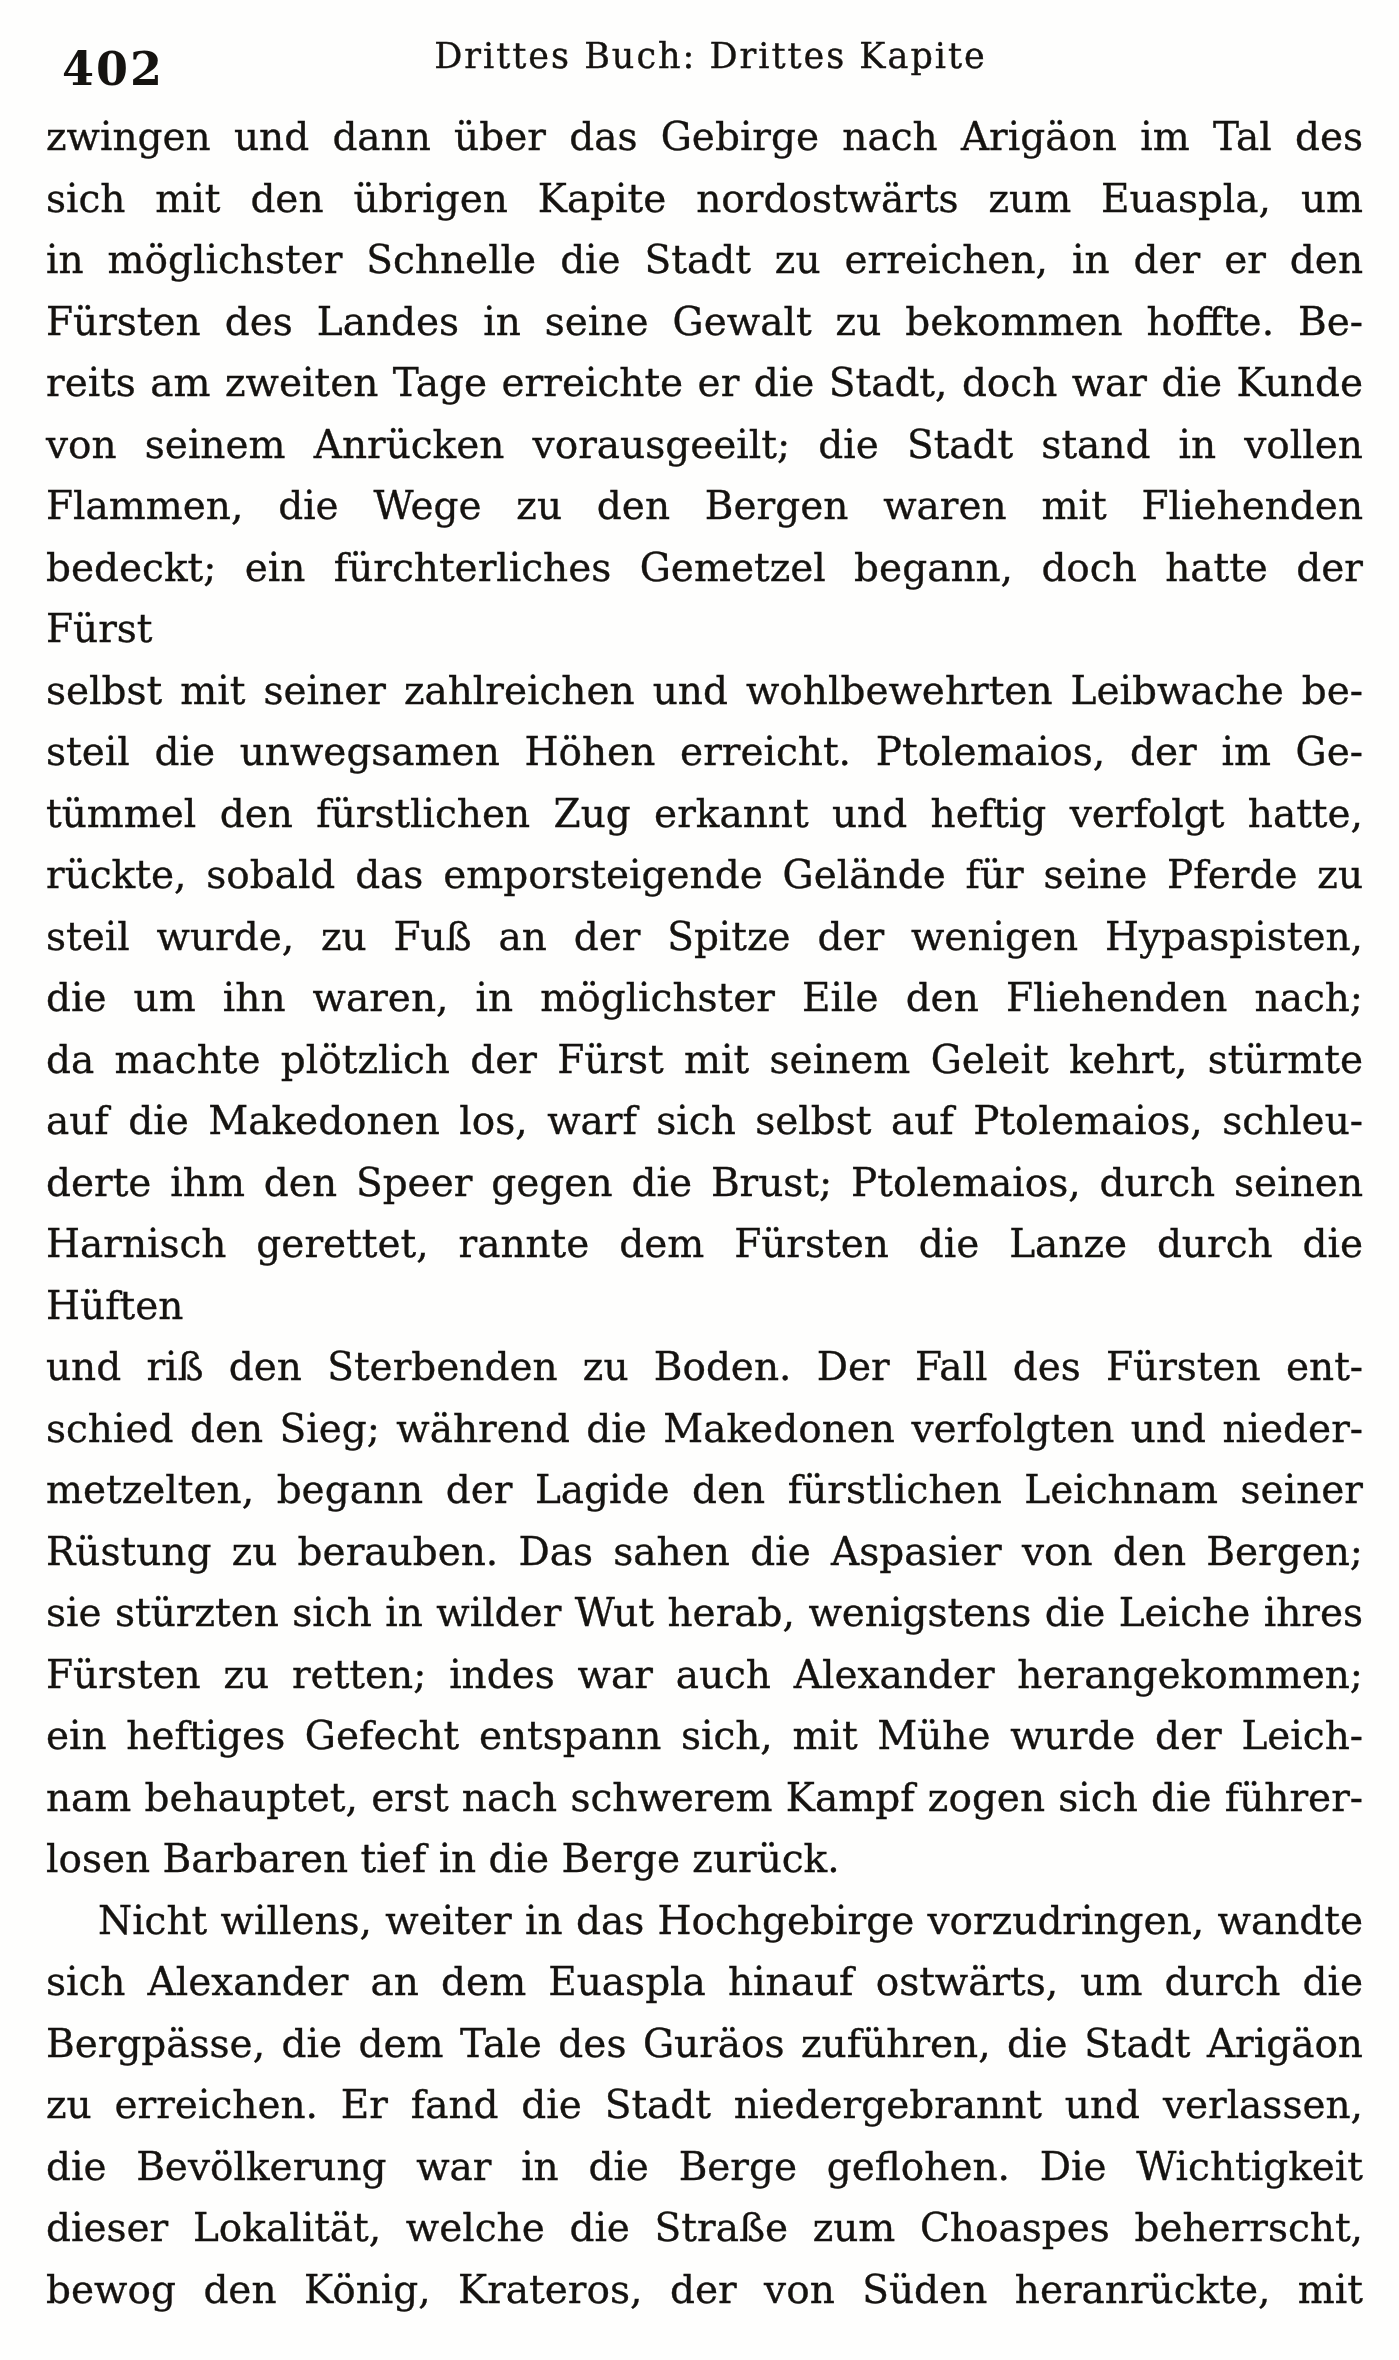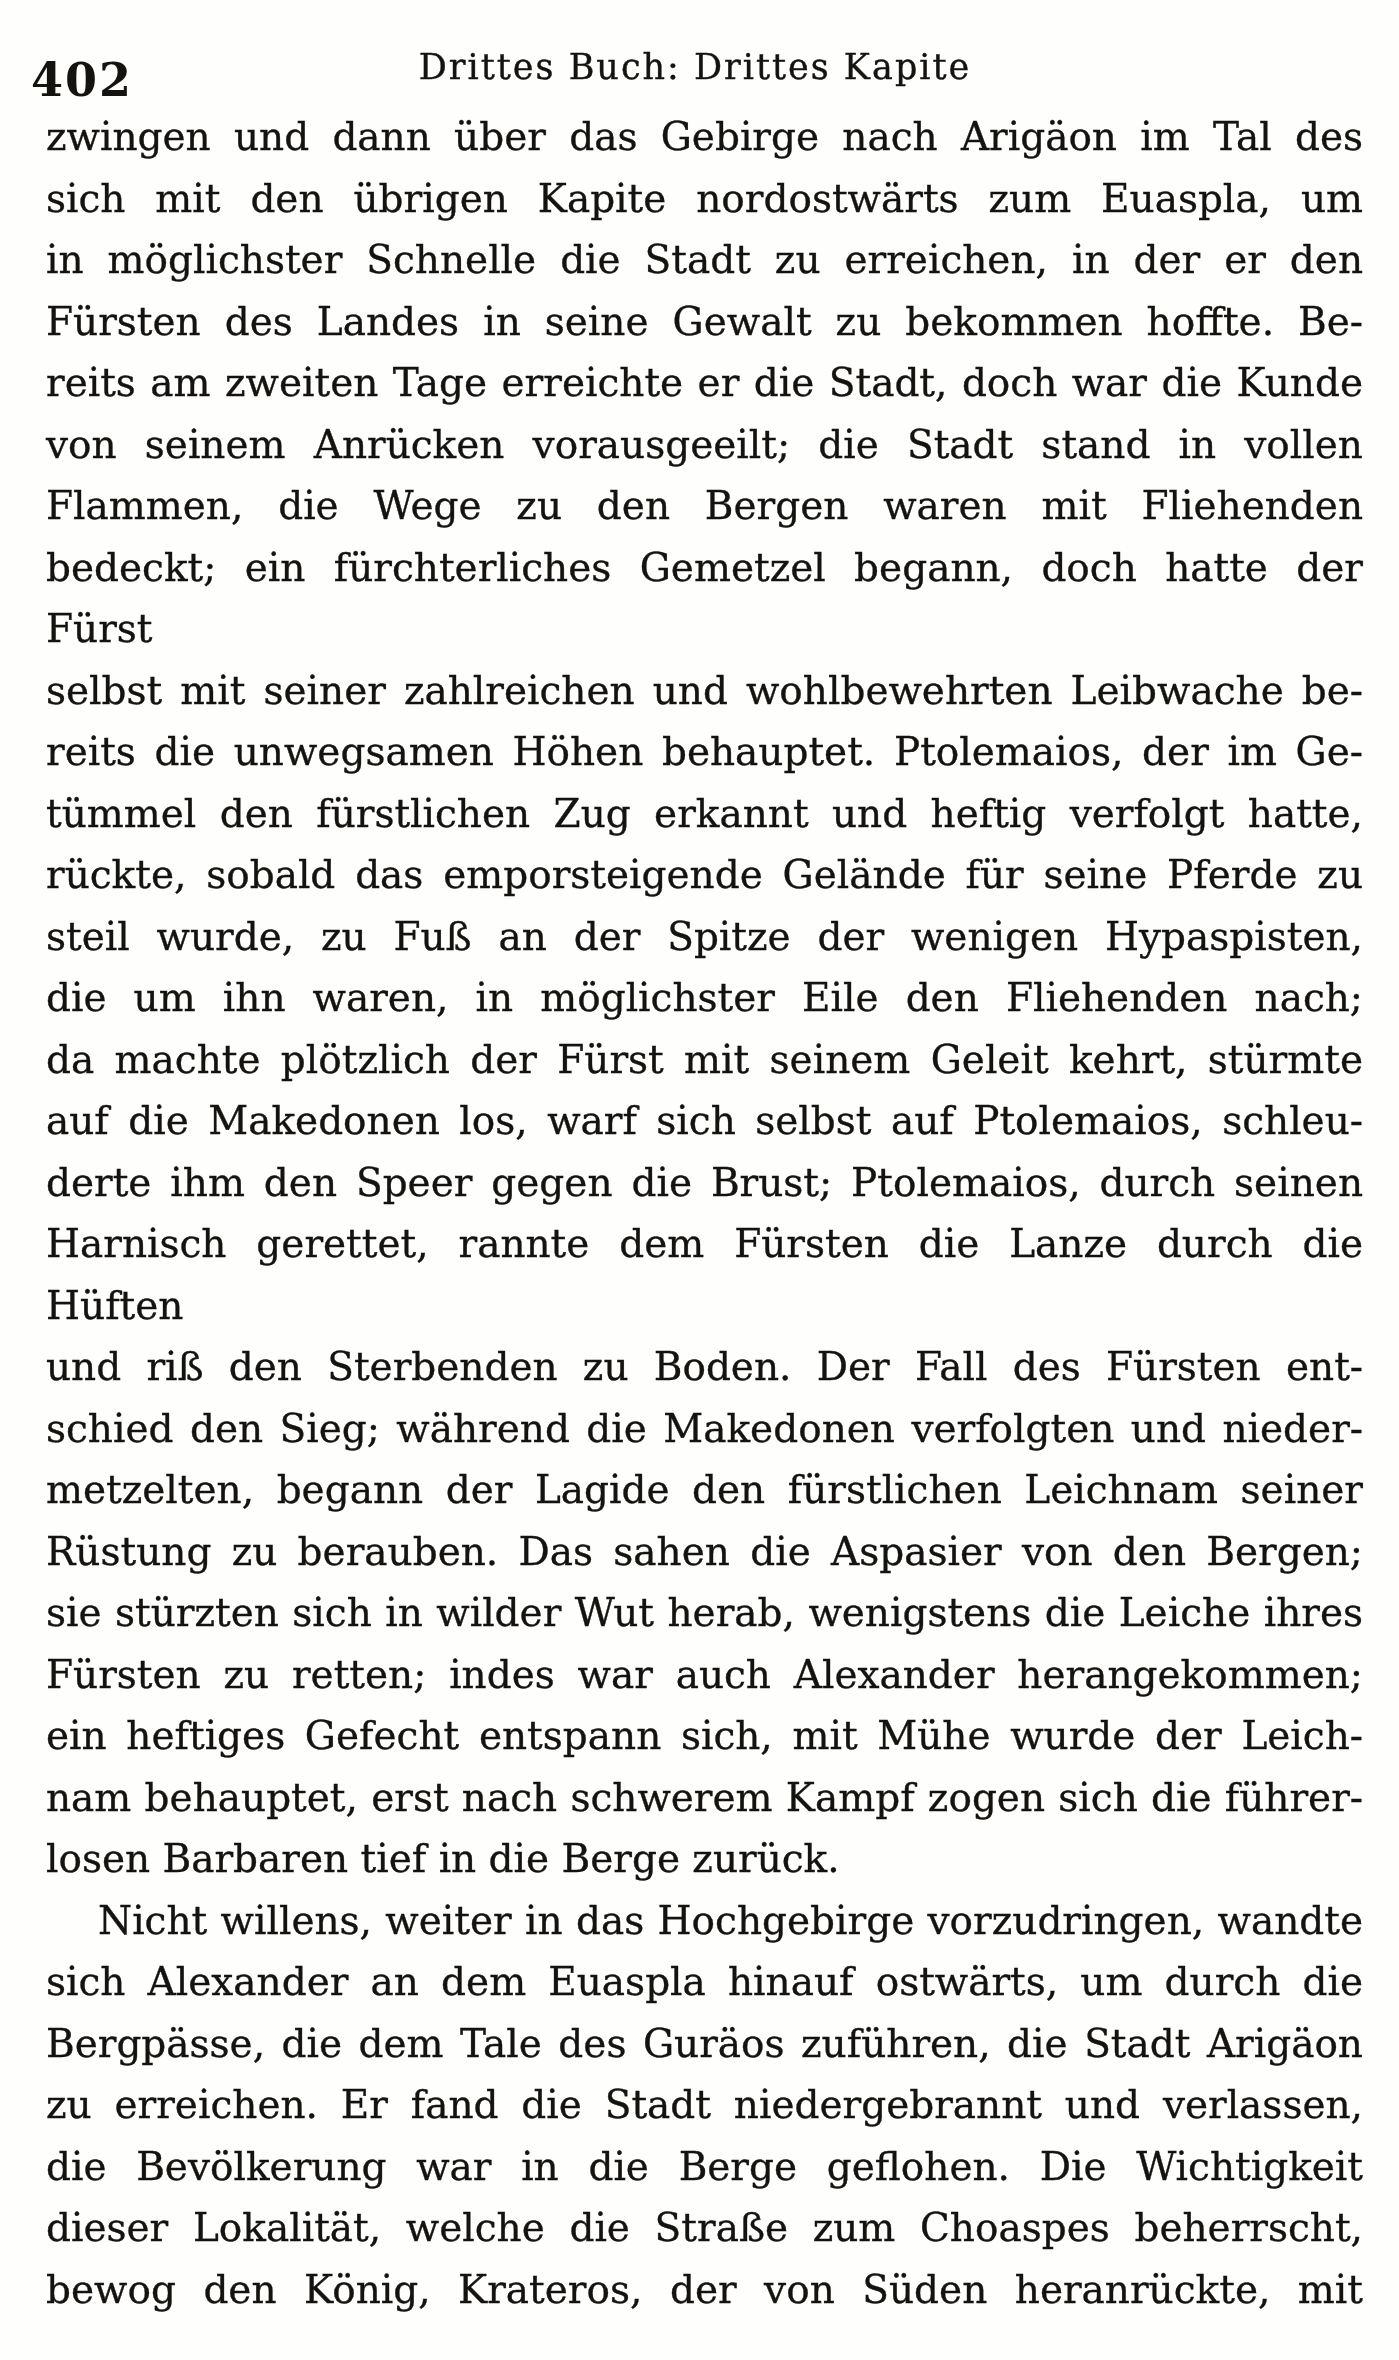--- a/index.html
+++ b/index.html
@@ -14,24 +14,23 @@
     margin: 0 auto;
     background: #fefefd;
     color: #151310;
     font-family: "DejaVu Serif", "Liberation Serif", serif;
     box-sizing: border-box;
     overflow: hidden;
   }
   .running-head {
     position: absolute;
     top: 36px;
-    left: 29px;
+    left: 60px;
     right: 38px;
     height: 62px;
-    margin-top: 11px;
   }
   .page-number {
     position: absolute;
     left: 2px;
     top: 6px;
     font-size: 46px;
     font-weight: bold;
     letter-spacing: 2px;
   }
   .header-title {
@@ -87,21 +86,21 @@
     <p class="para">
       <span class="line">zwingen und dann über das Gebirge nach Arigäon im Tal des</span>
       <span class="line">sich mit den übrigen Kapite nordostwärts zum Euaspla, um</span>
       <span class="line">in möglichster Schnelle die Stadt zu erreichen, in der er den</span>
       <span class="line">Fürsten des Landes in seine Gewalt zu bekommen hoffte. Be-</span>
       <span class="line">reits am zweiten Tage erreichte er die Stadt, doch war die Kunde</span>
       <span class="line">von seinem Anrücken vorausgeeilt; die Stadt stand in vollen</span>
       <span class="line">Flammen, die Wege zu den Bergen waren mit Fliehenden</span>
       <span class="line">bedeckt; ein fürchterliches Gemetzel begann, doch hatte der Fürst</span>
       <span class="line">selbst mit seiner zahlreichen und wohlbewehrten Leibwache be-</span>
-      <span class="line">reits die unwegsamen Höhen behauptet. Ptolemaios, der im Ge-</span>
+      <span class="line">steil die unwegsamen Höhen erreicht. Ptolemaios, der im Ge-</span>
       <span class="line">tümmel den fürstlichen Zug erkannt und heftig verfolgt hatte,</span>
       <span class="line">rückte, sobald das emporsteigende Gelände für seine Pferde zu</span>
       <span class="line">steil wurde, zu Fuß an der Spitze der wenigen Hypaspisten,</span>
       <span class="line">die um ihn waren, in möglichster Eile den Fliehenden nach;</span>
       <span class="line">da machte plötzlich der Fürst mit seinem Geleit kehrt, stürmte</span>
       <span class="line">auf die Makedonen los, warf sich selbst auf Ptolemaios, schleu-</span>
       <span class="line">derte ihm den Speer gegen die Brust; Ptolemaios, durch seinen</span>
       <span class="line">Harnisch gerettet, rannte dem Fürsten die Lanze durch die Hüften</span>
       <span class="line">und riß den Sterbenden zu Boden. Der Fall des Fürsten ent-</span>
       <span class="line">schied den Sieg; während die Makedonen verfolgten und nieder-</span>

